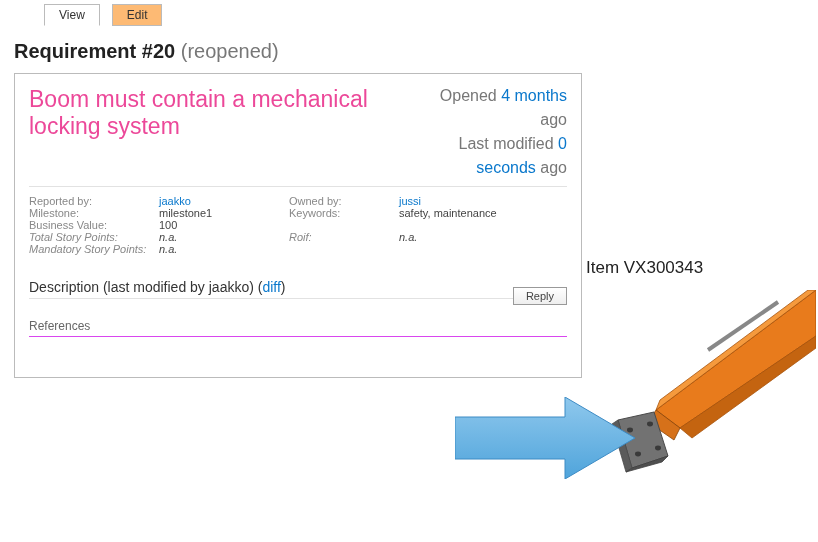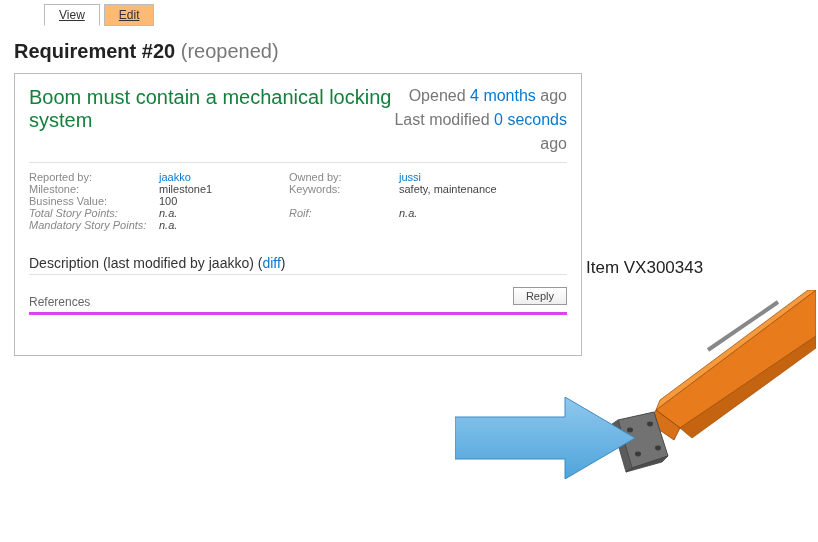--- a/index.html
+++ b/index.html
@@ -8,24 +8,23 @@
     font-size: 12px;
     color: #333;
     background: #fff;
     width: 818px;
     height: 542px;
     position: relative;
     overflow: hidden;
   }
   .tabs {
     display: flex;
-    gap: 0;
+    gap: 8px;
     margin-left: 44px;
     margin-top: 4px;
-    text-decoration: underline;
   }
   .tab {
     border: 1px solid #bbb;
     padding: 3px 14px 3px 14px;
     font-size: 12px;
     cursor: pointer;
     position: relative;
     margin-right: 4px;
   }
   .tab.active {
@@ -49,22 +48,22 @@
     padding: 10px 14px 40px 14px;
     position: relative;
   }
   .summary-row {
     display: flex;
     justify-content: space-between;
     align-items: flex-start;
     margin-bottom: 2px;
   }
   .summary {
-    font-size: 20px;
-    color: #15803d;
+    font-size: 23px;
+    color: #ec4899;
     margin-top: 2px;
   }
   .meta-right {
     text-align: right;
     font-size: 16px;
     color: #777;
     line-height: 1.5;
   }
   .link { color: #0a78cc; text-decoration: none; cursor: pointer; }
   .divider {
@@ -117,21 +116,21 @@
   }
   .extlink-icon::after {
     content: "";
     position: absolute;
     top: -2px; right: -2px;
     width: 5px; height: 5px;
     border-top: 1px solid #0a78cc;
     border-right: 1px solid #0a78cc;
   }
   .references {
-    border-bottom: 3px solid #d946ef;
+    border-bottom: 1px solid #d946ef;
     font-size: 12px;
     color: #666;
     padding-bottom: 3px;
     margin-top: 20px;
   }
   
   .item-label {
     position: absolute;
     left: 586px;
     top: 258px;

